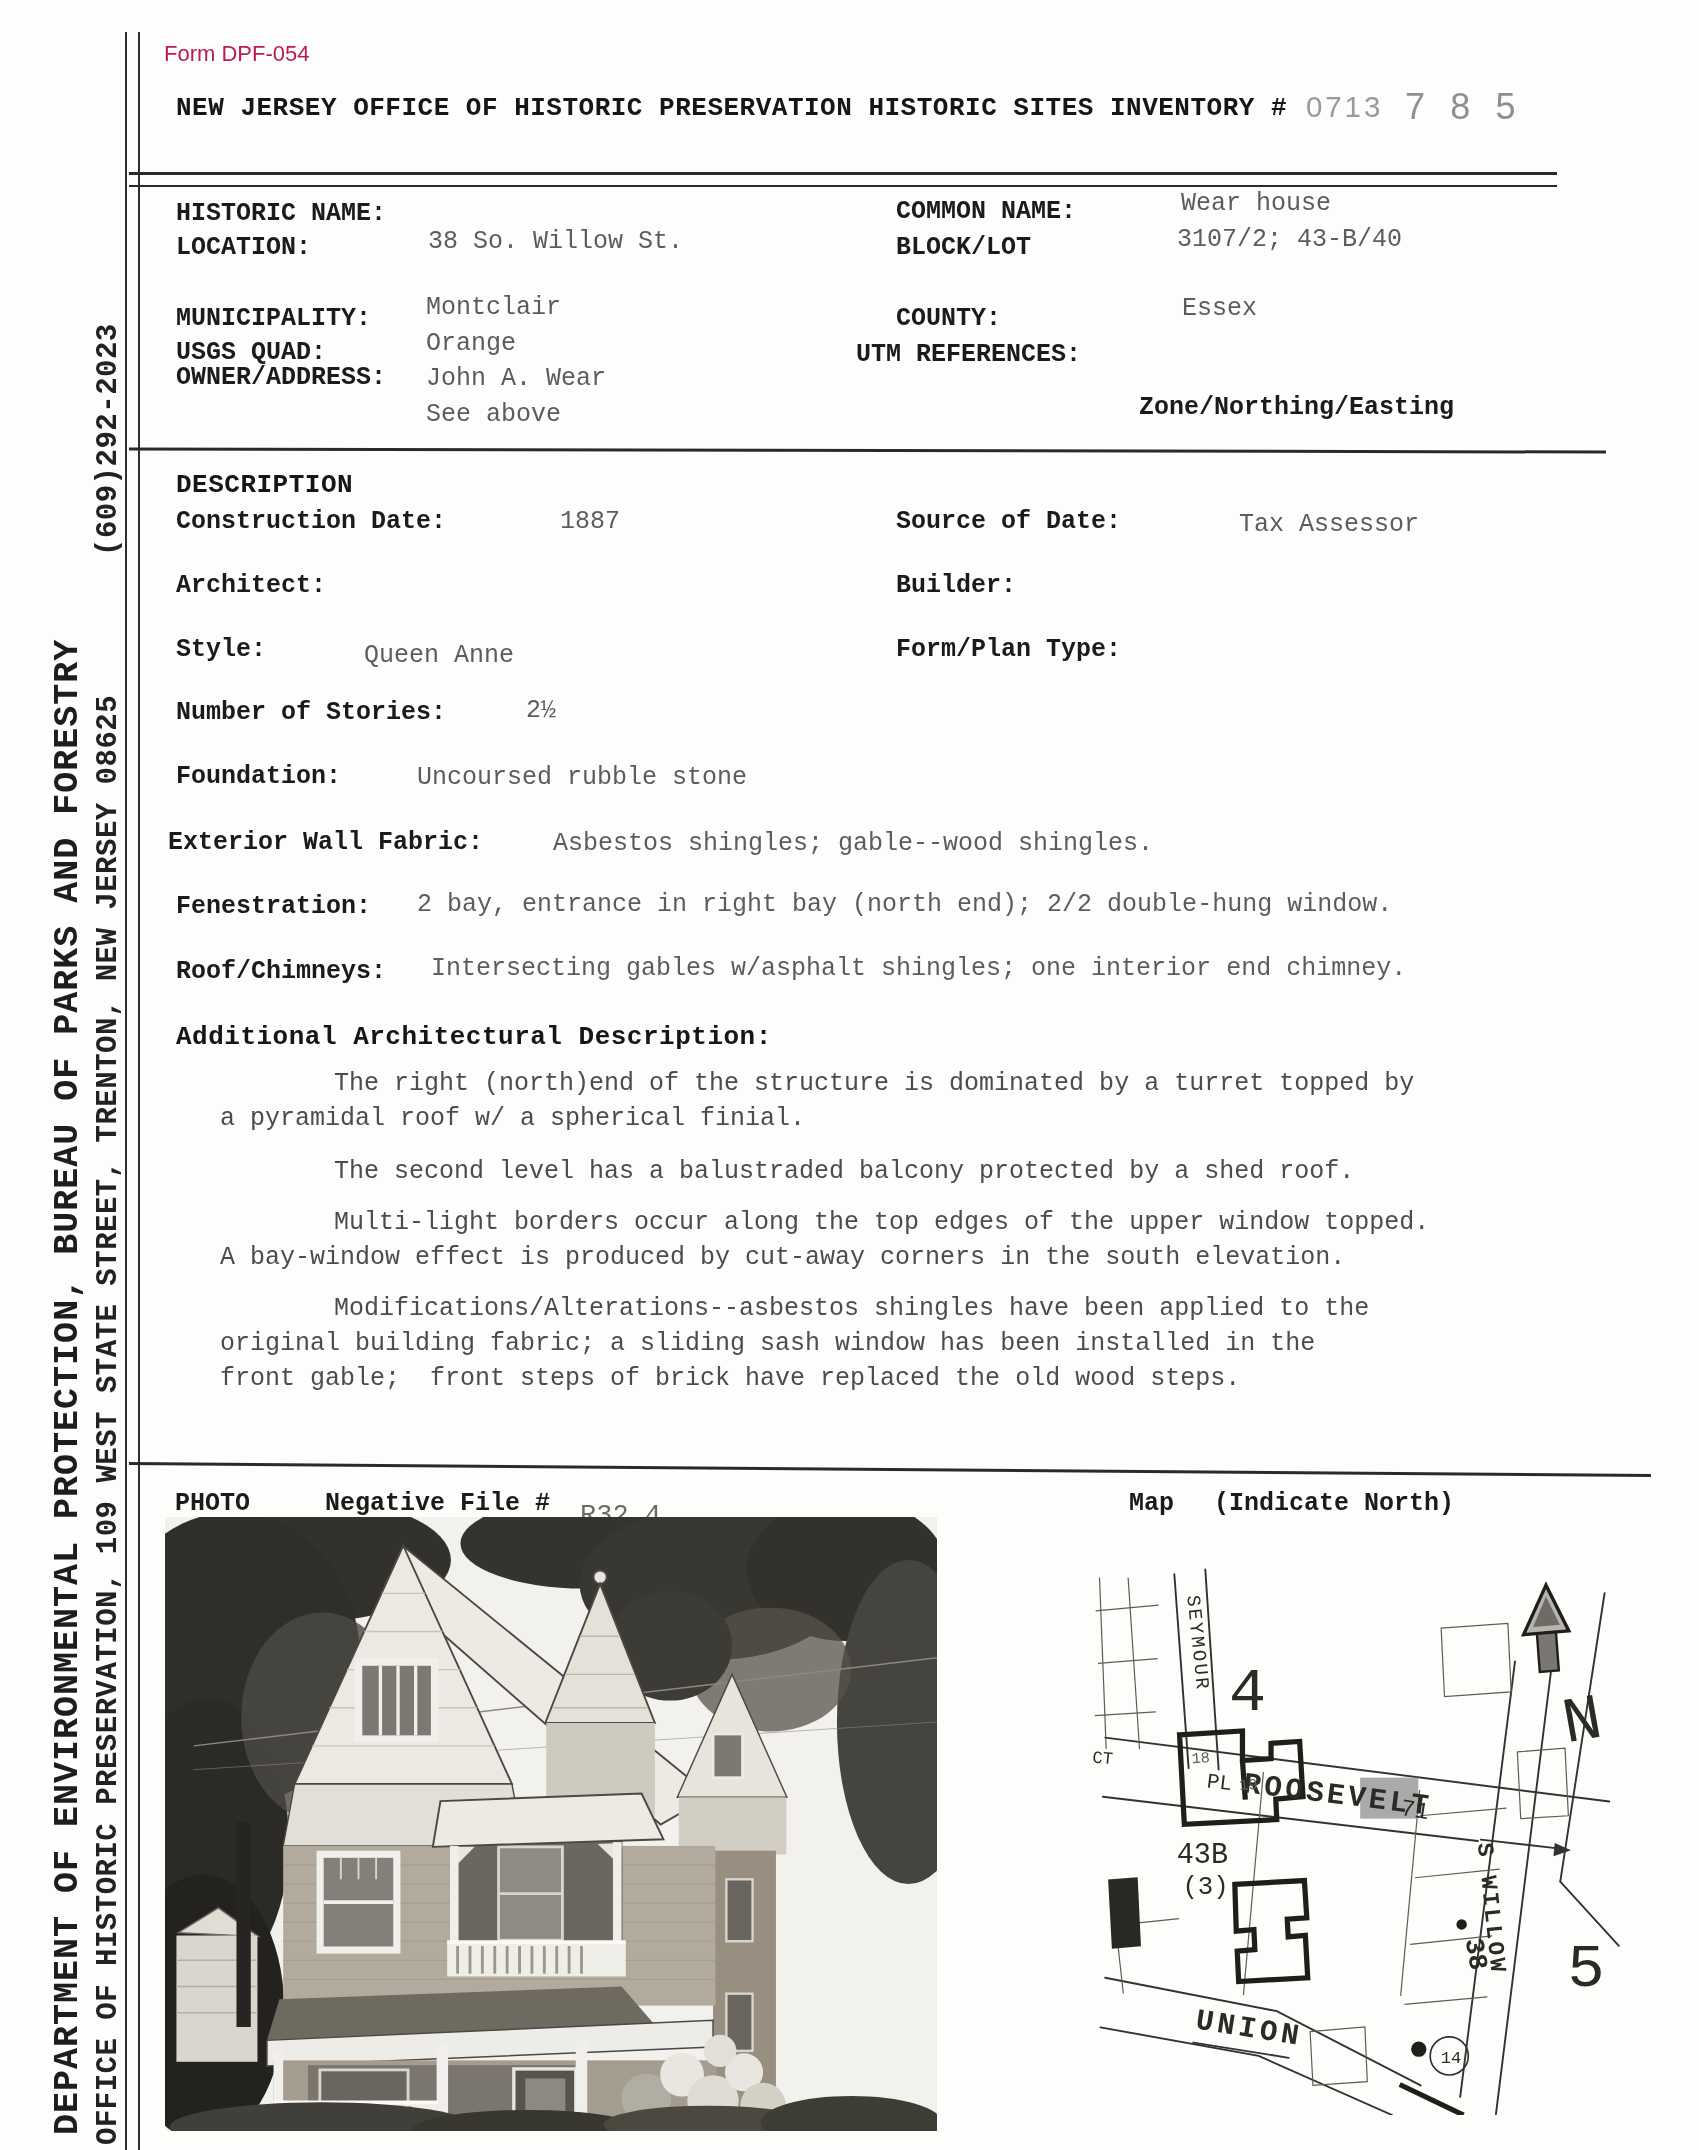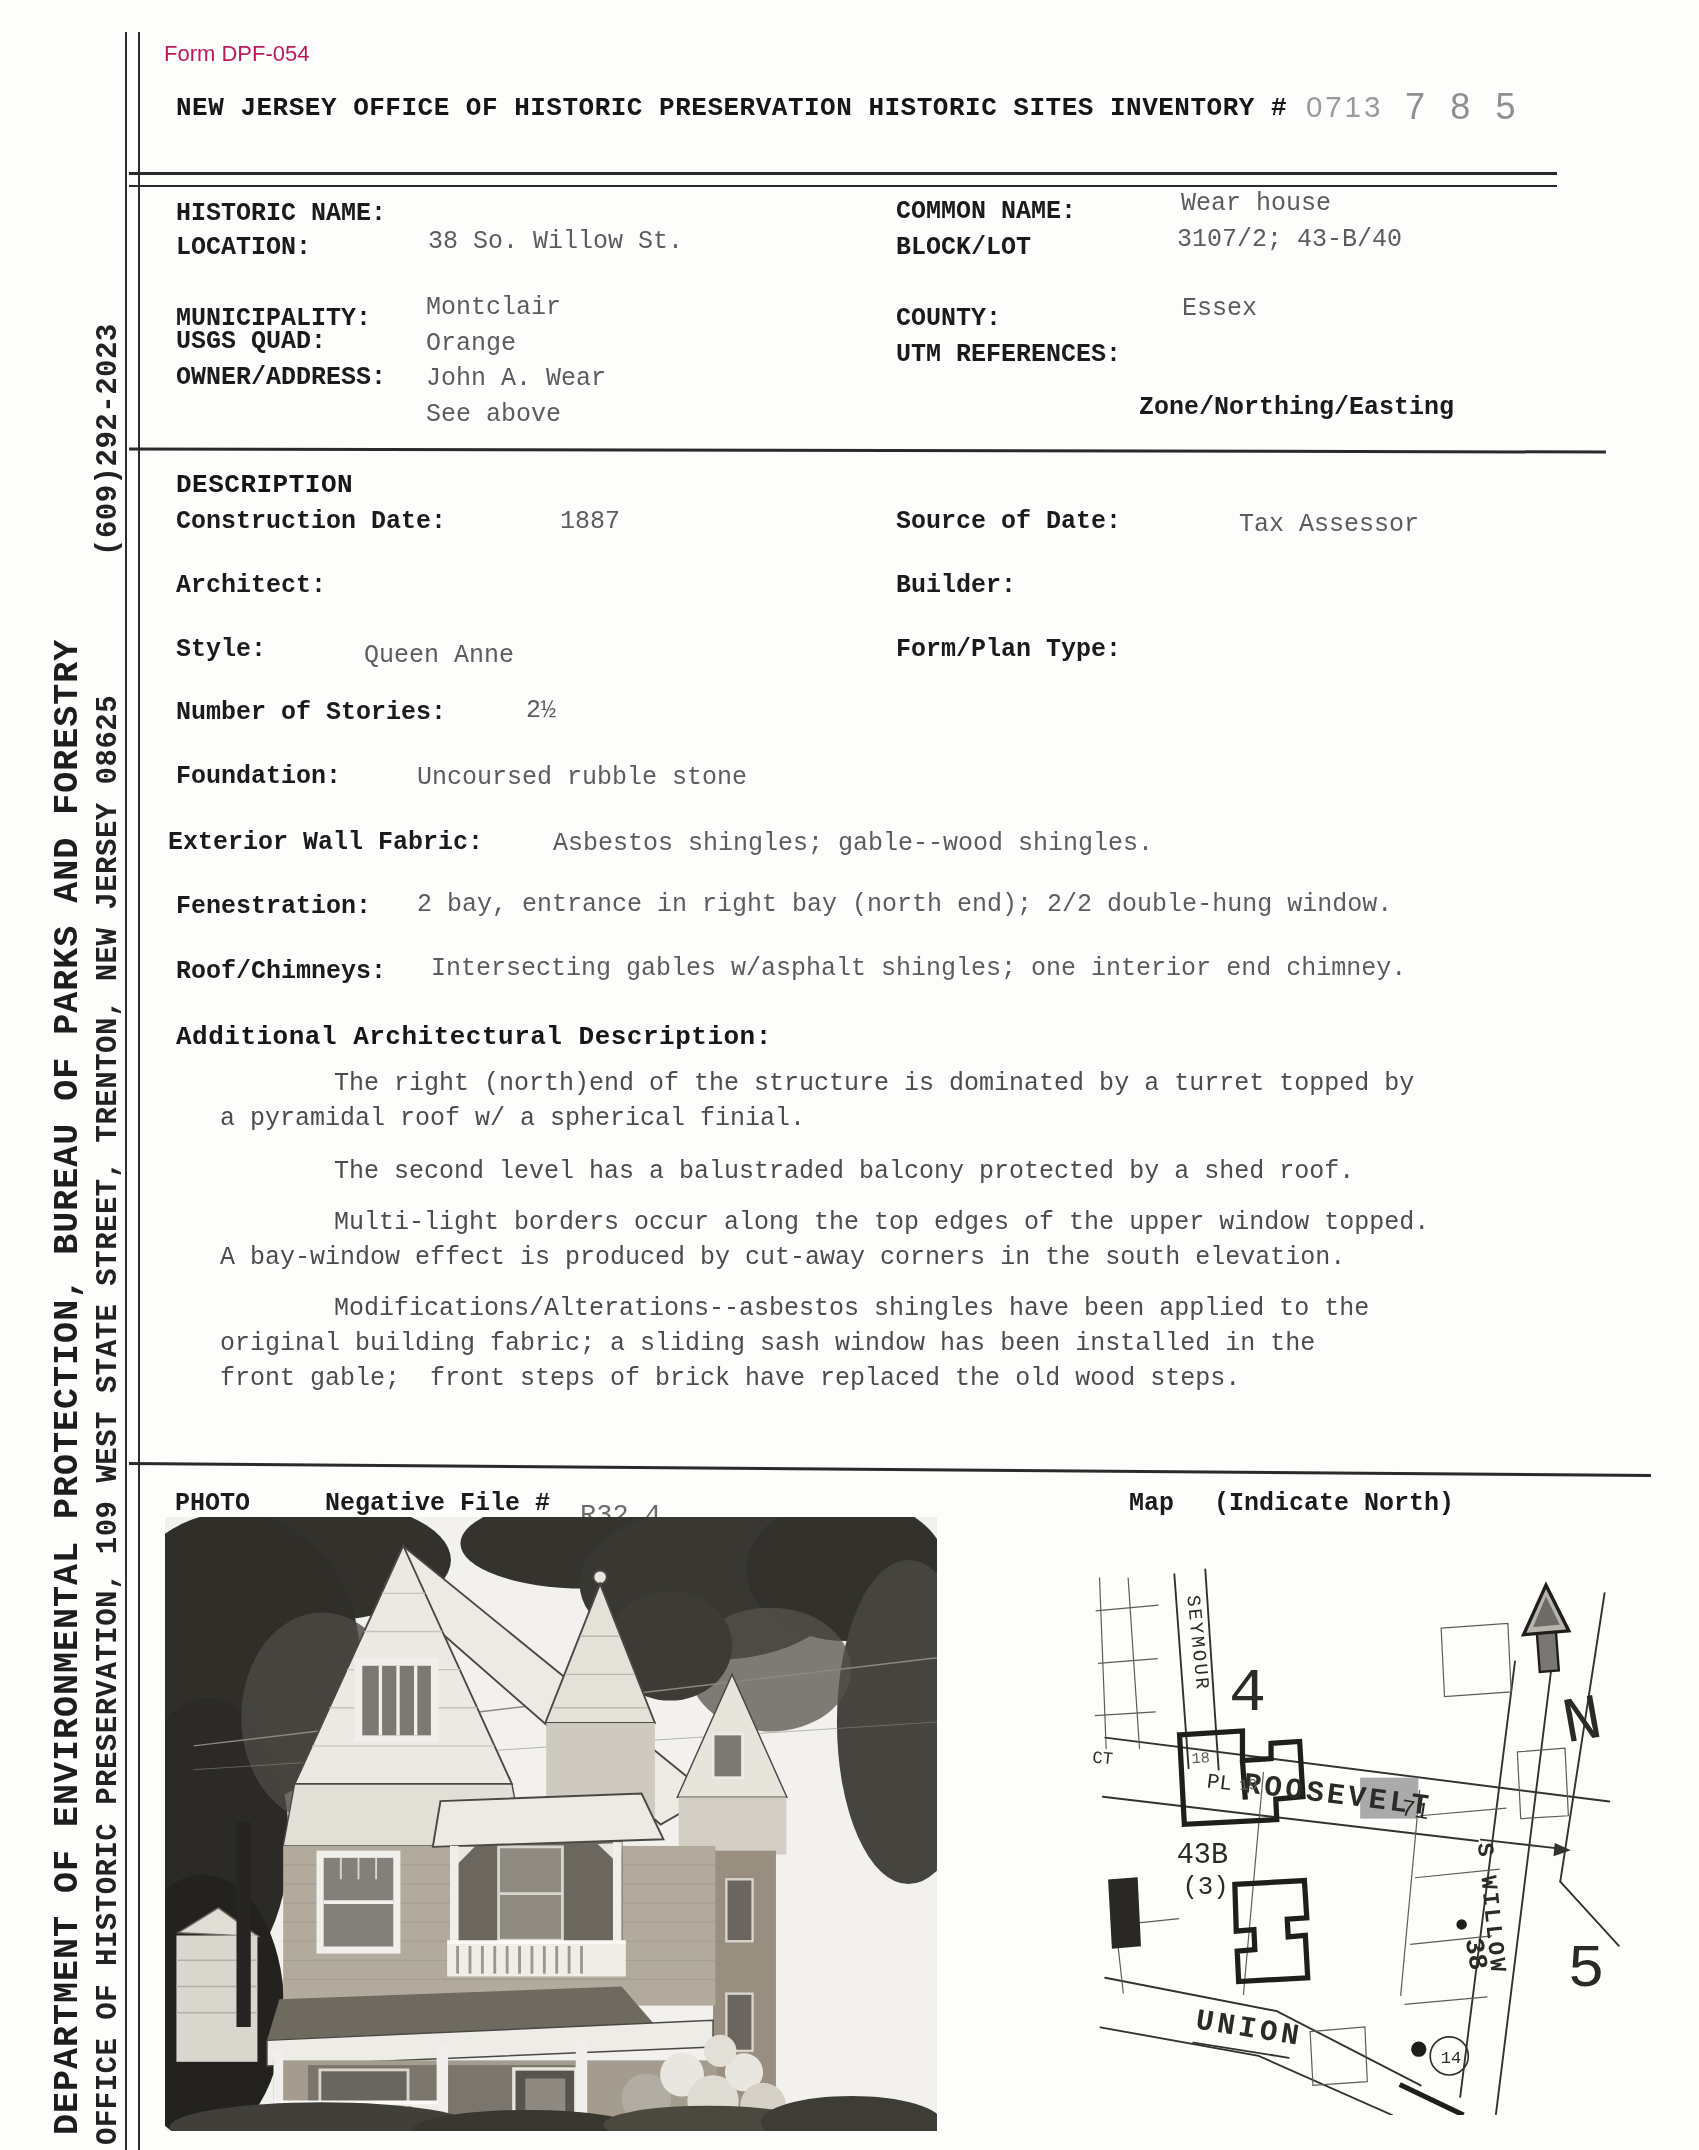--- a/index.html
+++ b/index.html
@@ -47,23 +47,23 @@
   <div class="t lbl" style="left:176px;top:234px;">LOCATION:</div>
   <div class="t val" style="left:428px;top:228px;">38 So. Willow St.</div>
   <div class="t lbl" style="left:896px;top:234px;">BLOCK/LOT</div>
   <div class="t val" style="left:1177px;top:226px;">3107/2; 43-B/40</div>
 
   <div class="t lbl" style="left:176px;top:305px;">MUNICIPALITY:</div>
   <div class="t val" style="left:426px;top:294px;">Montclair</div>
   <div class="t lbl" style="left:896px;top:305px;">COUNTY:</div>
   <div class="t val" style="left:1182px;top:295px;">Essex</div>
 
-  <div class="t lbl" style="left:176px;top:328px;">USGS QUAD:</div>
+  <div class="t lbl" style="left:176px;top:339px;">USGS QUAD:</div>
   <div class="t val" style="left:426px;top:330px;">Orange</div>
-  <div class="t lbl" style="left:896px;top:341px;">UTM REFERENCES:</div>
+  <div class="t lbl" style="left:856px;top:341px;">UTM REFERENCES:</div>
 
   <div class="t lbl" style="left:176px;top:364px;">OWNER/ADDRESS:</div>
   <div class="t val" style="left:426px;top:365px;">John A. Wear</div>
   <div class="t val" style="left:426px;top:401px;">See above</div>
   <div class="t lbl" style="left:1139px;top:394px;">Zone/Northing/Easting</div>
 
   <div class="t hd" style="left:176px;top:471px;">DESCRIPTION</div>
 
   <div class="t lbl" style="left:176px;top:508px;">Construction Date:</div>
   <div class="t val" style="left:560px;top:508px;">1887</div>

